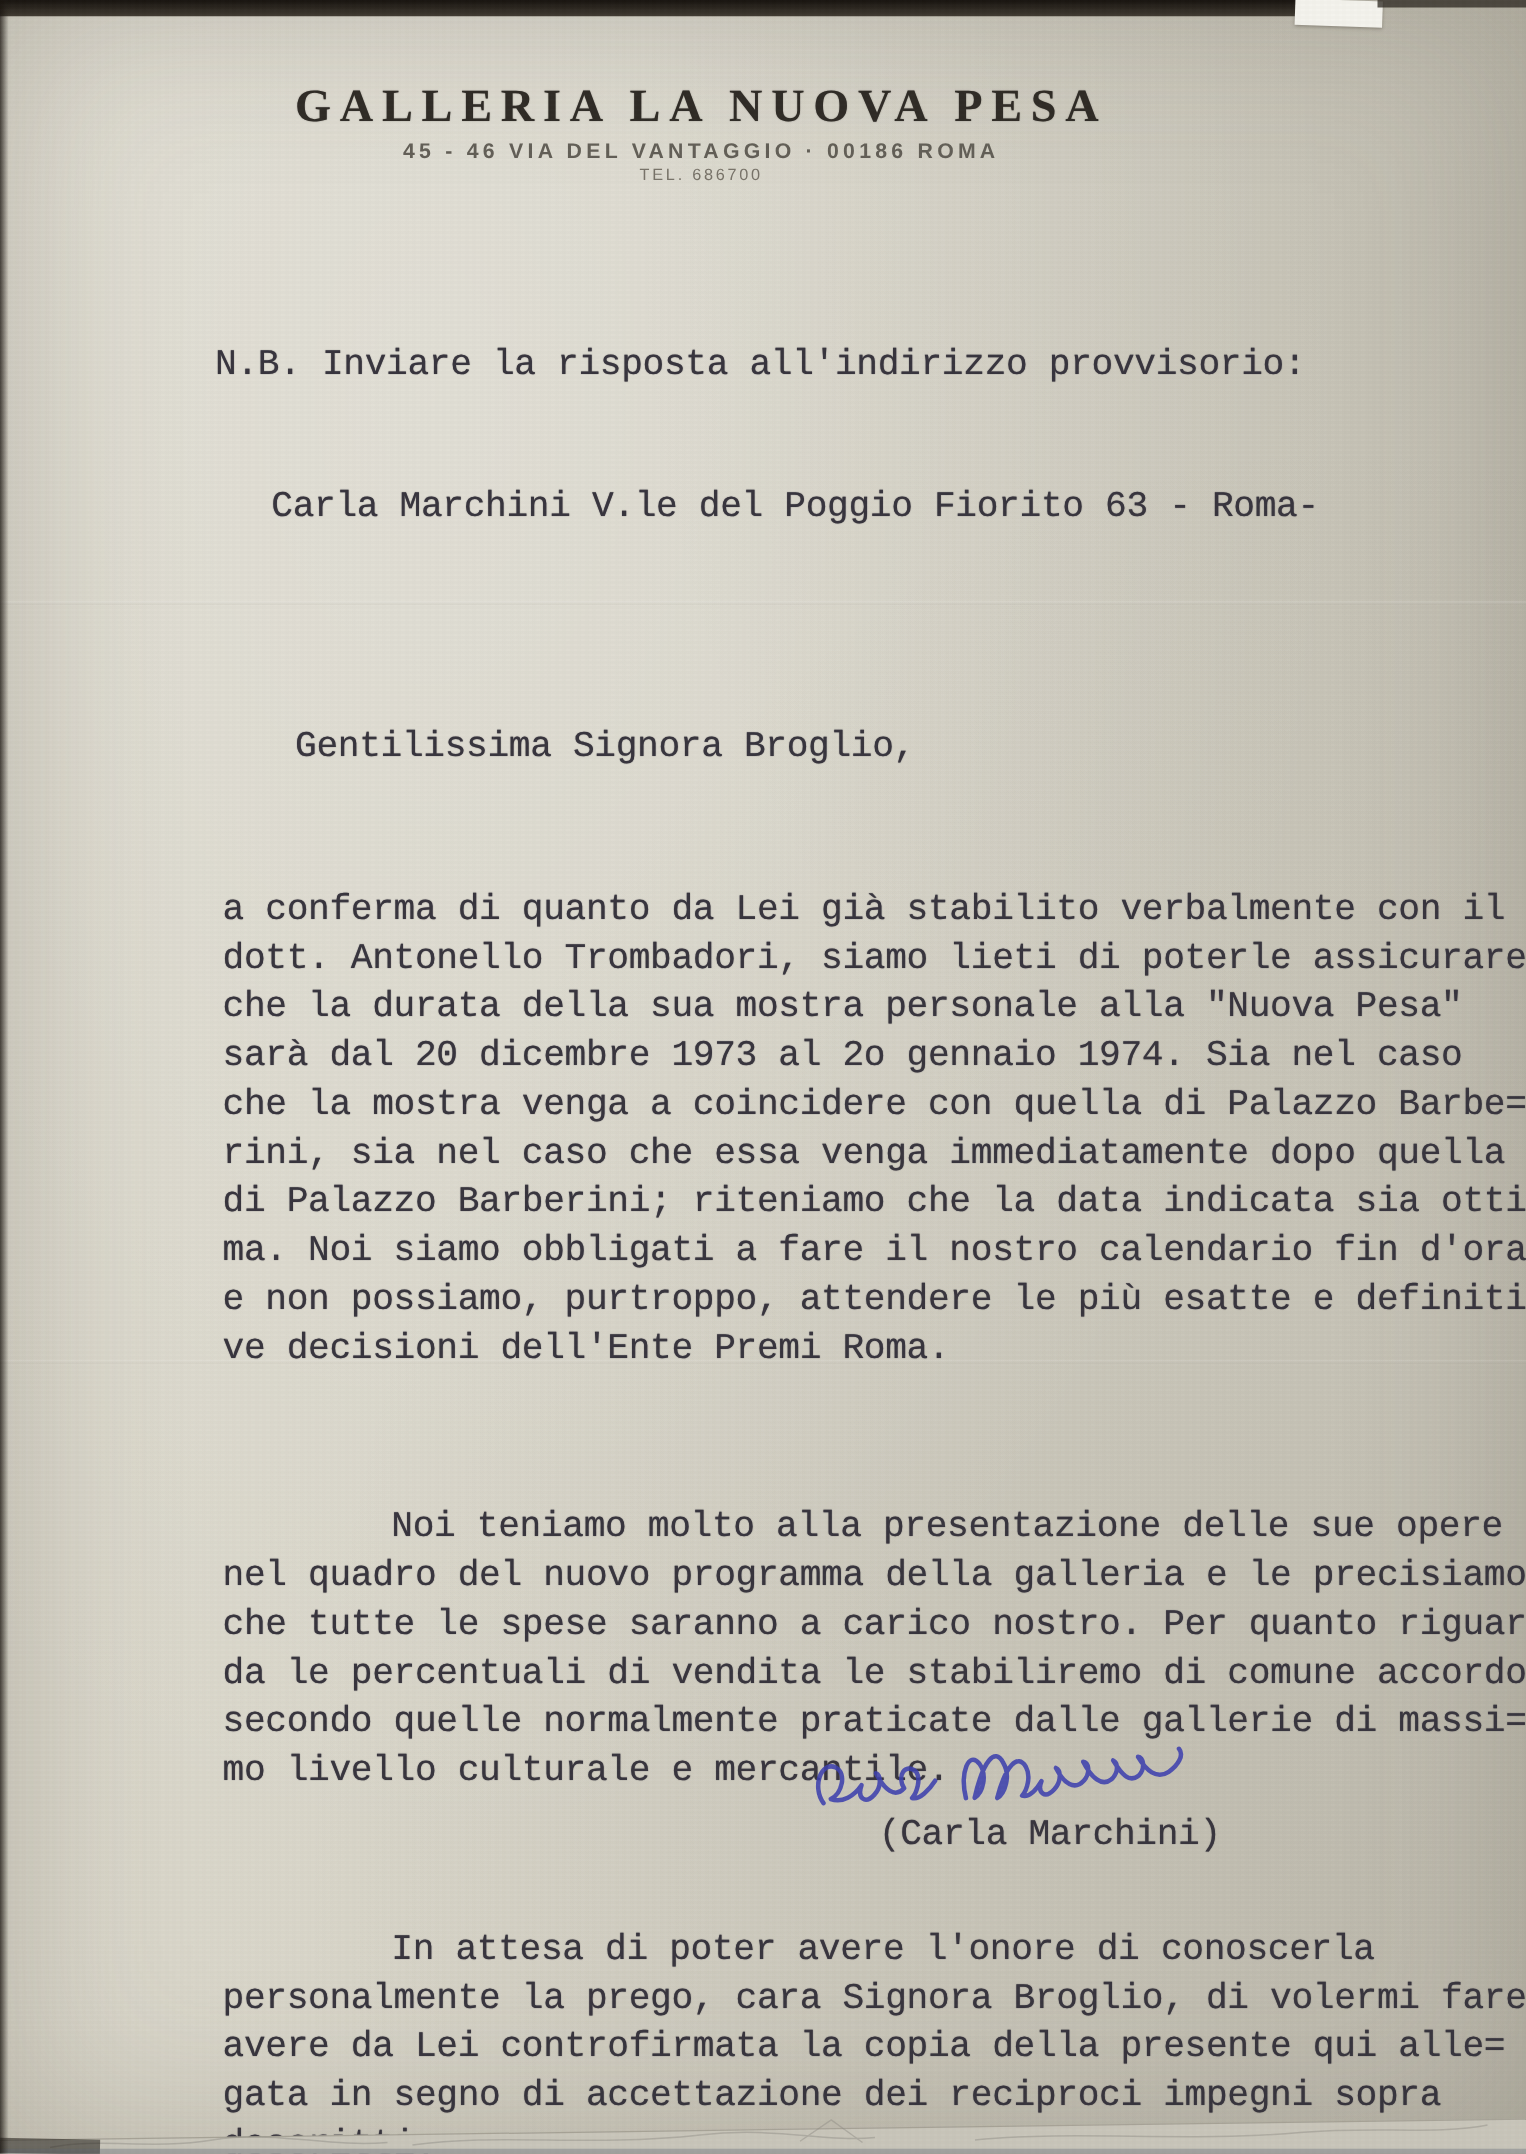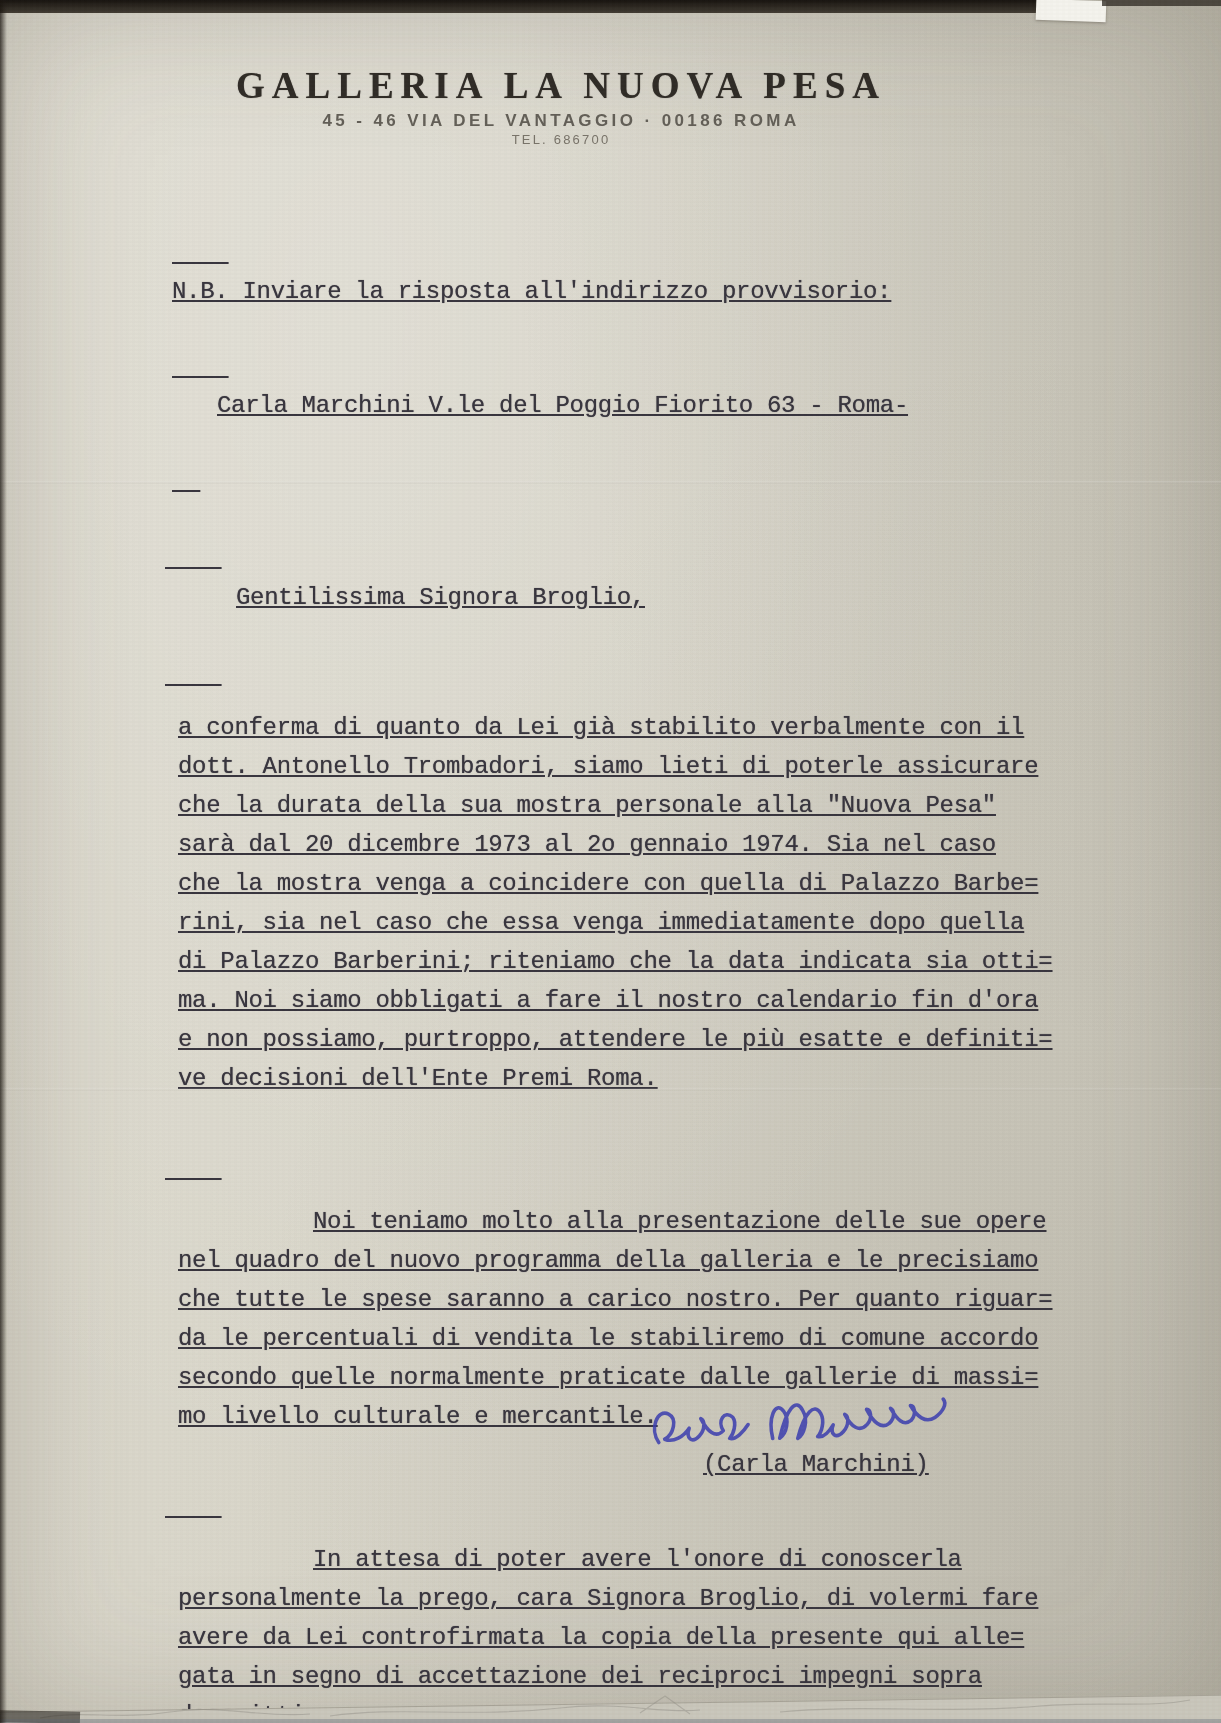--- a/index.html
+++ b/index.html
@@ -29,24 +29,23 @@
     top:64px;font-family:"Liberation Serif", serif;font-weight:700;
     font-size:37px;letter-spacing:7px;color:#2d2924;
     text-shadow:0 0 1px rgba(45,41,36,.55);
   }
   .hq-address{top:111px;font-size:17px;letter-spacing:3.4px;color:#615d55;font-weight:700;}
   .hq-tel{top:132px;font-size:13px;letter-spacing:2.2px;color:#767167;font-weight:400;}
   .hq-telgr{top:158px;font-size:10.5px;letter-spacing:2px;color:#8a8479;font-weight:500;}
   
   .type{
     font-family:"Liberation Mono","DejaVu Sans Mono", monospace;
-    font-size:24px;letter-spacing:-0.3px;color:#36333c;
+    font-size:29px;letter-spacing:-0.3px;color:#36333c;
     text-shadow:0 0 0.9px rgba(54,51,60,0.75);
     white-space:pre;
-    text-decoration:underline;
   }
   .note-block{position:absolute;left:172px;top:197px;line-height:38px;}
   .note-line2{margin-left:45px;}
   .recipient-block{position:absolute;left:748px;top:292px;line-height:37px;}
   .recipient-city{margin-left:97px;}
   .body-block{position:absolute;left:165px;top:500px;line-height:39px;width:980px;}
   .salutation{margin-left:71px;}
   .para{margin:13px;}
   .para.indent{text-indent:135px;}
   .typed-name{position:absolute;left:703px;top:1451px;}

